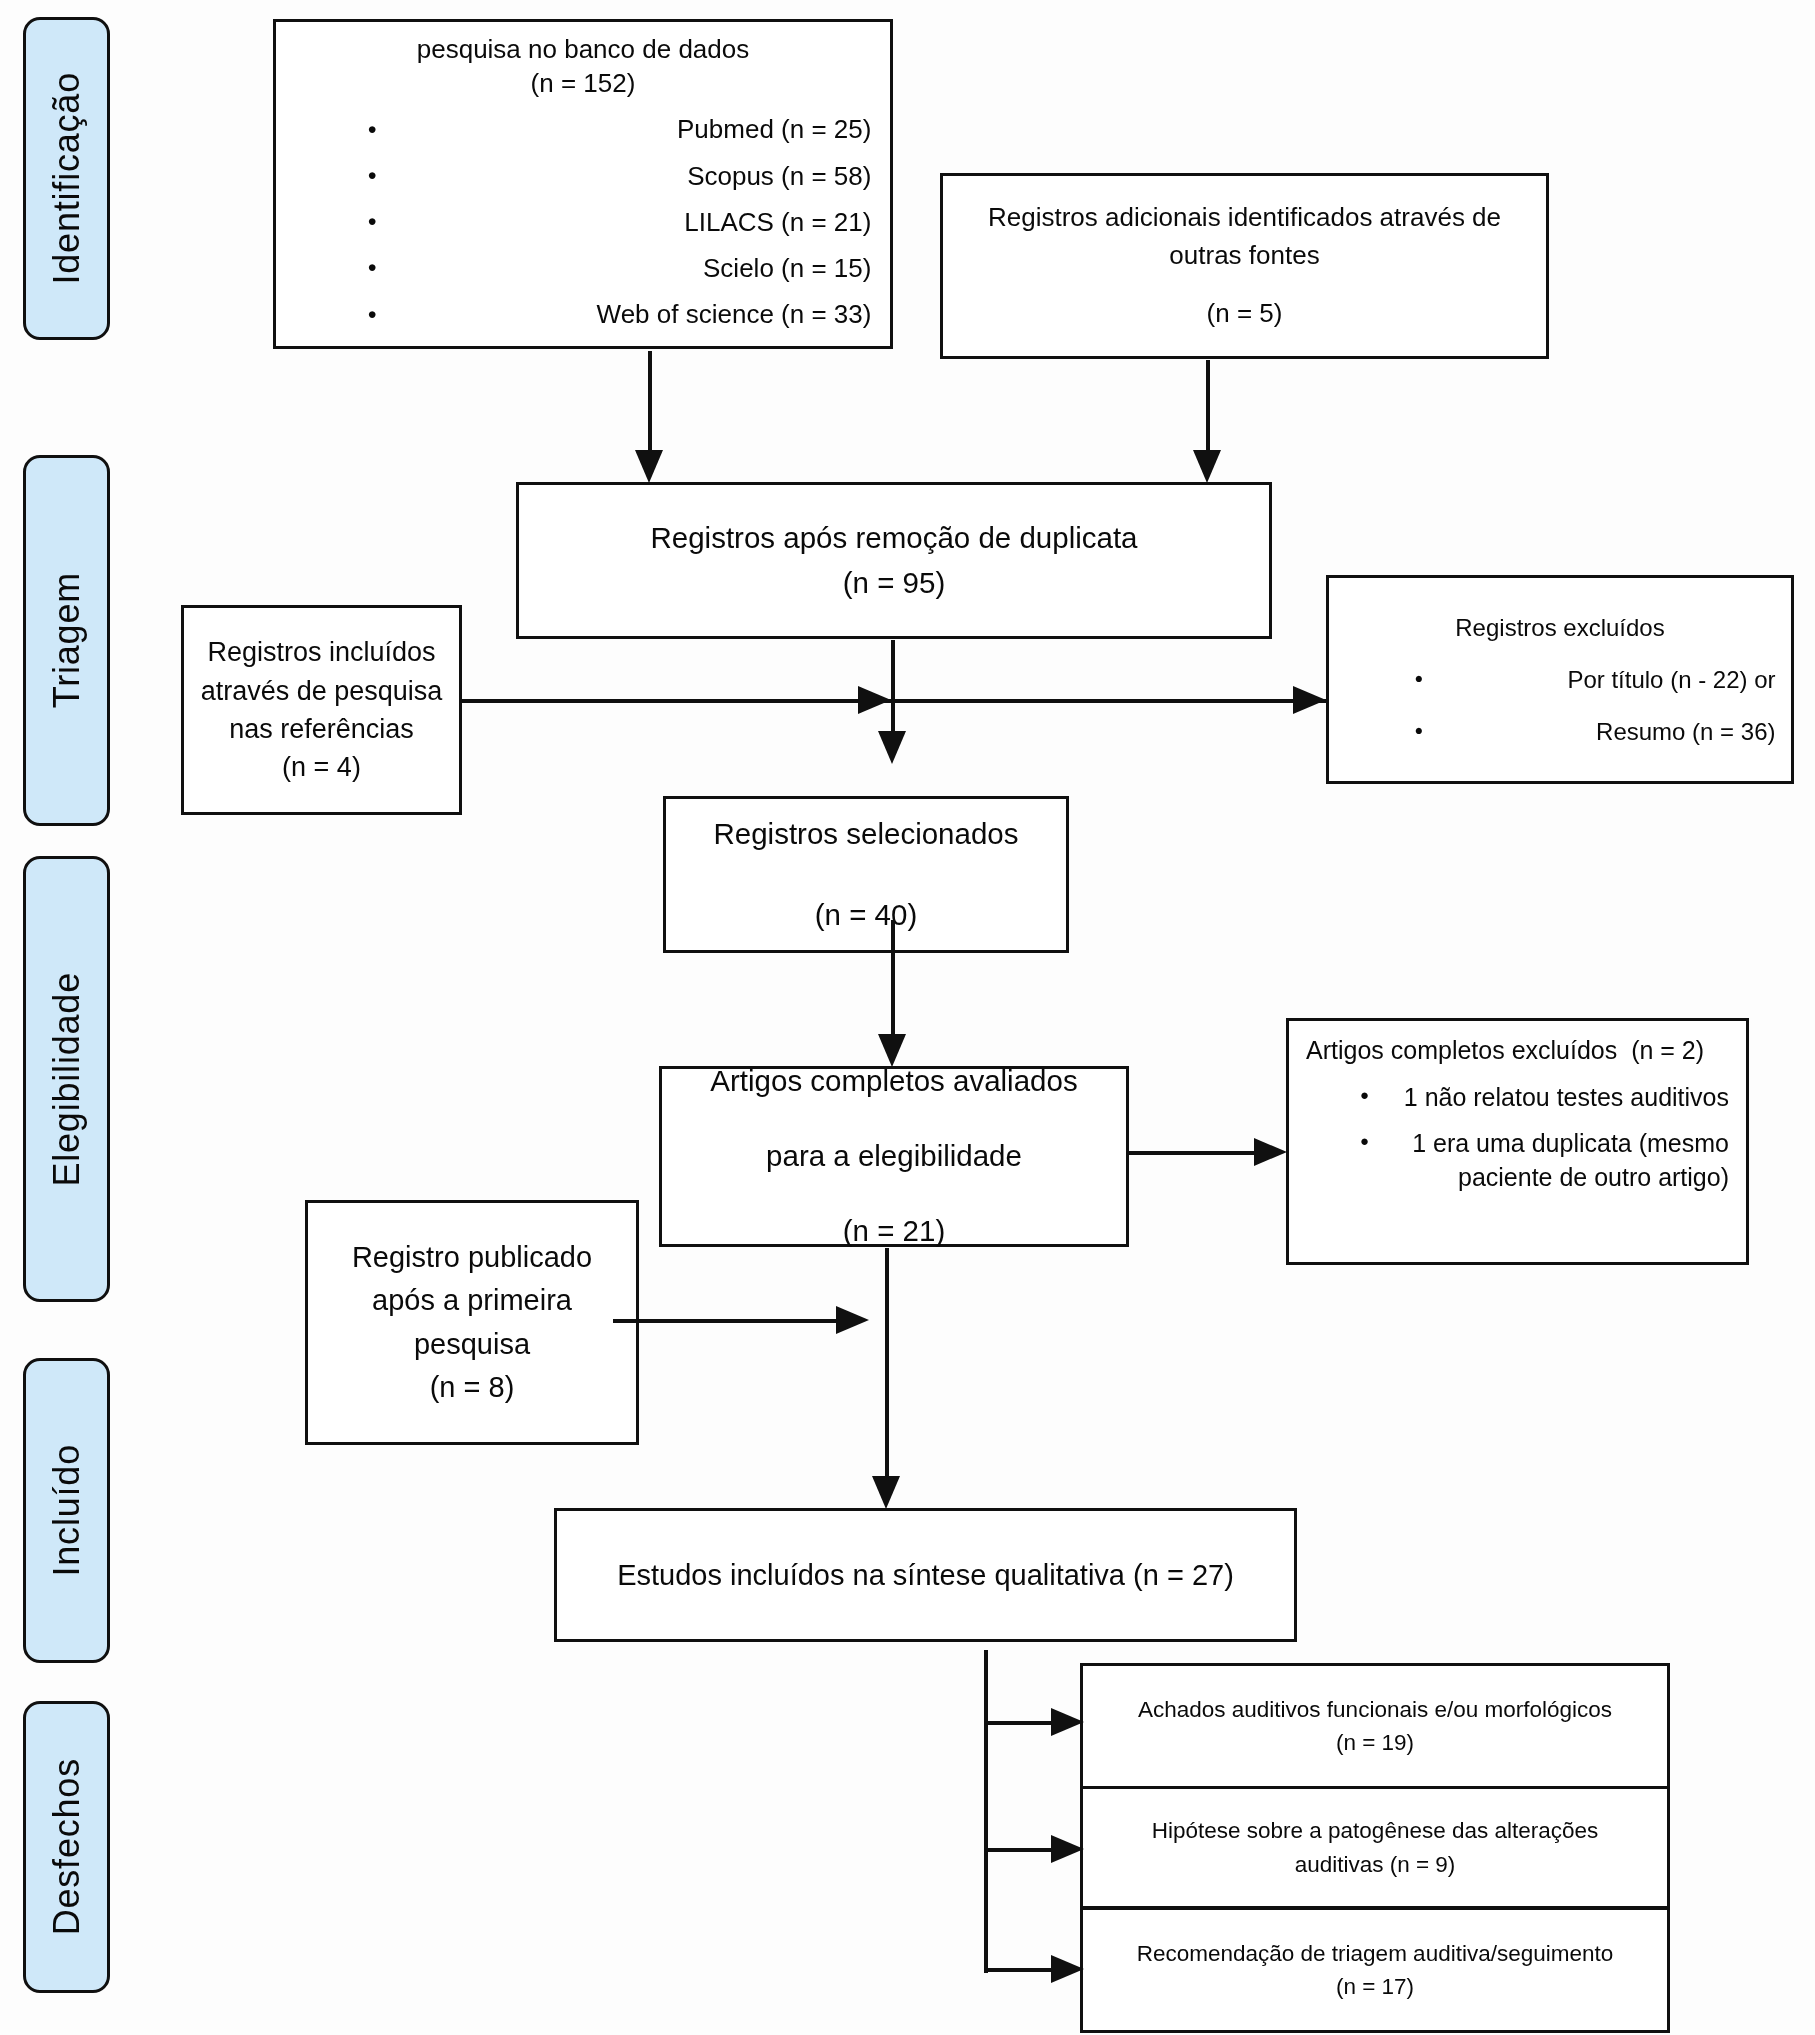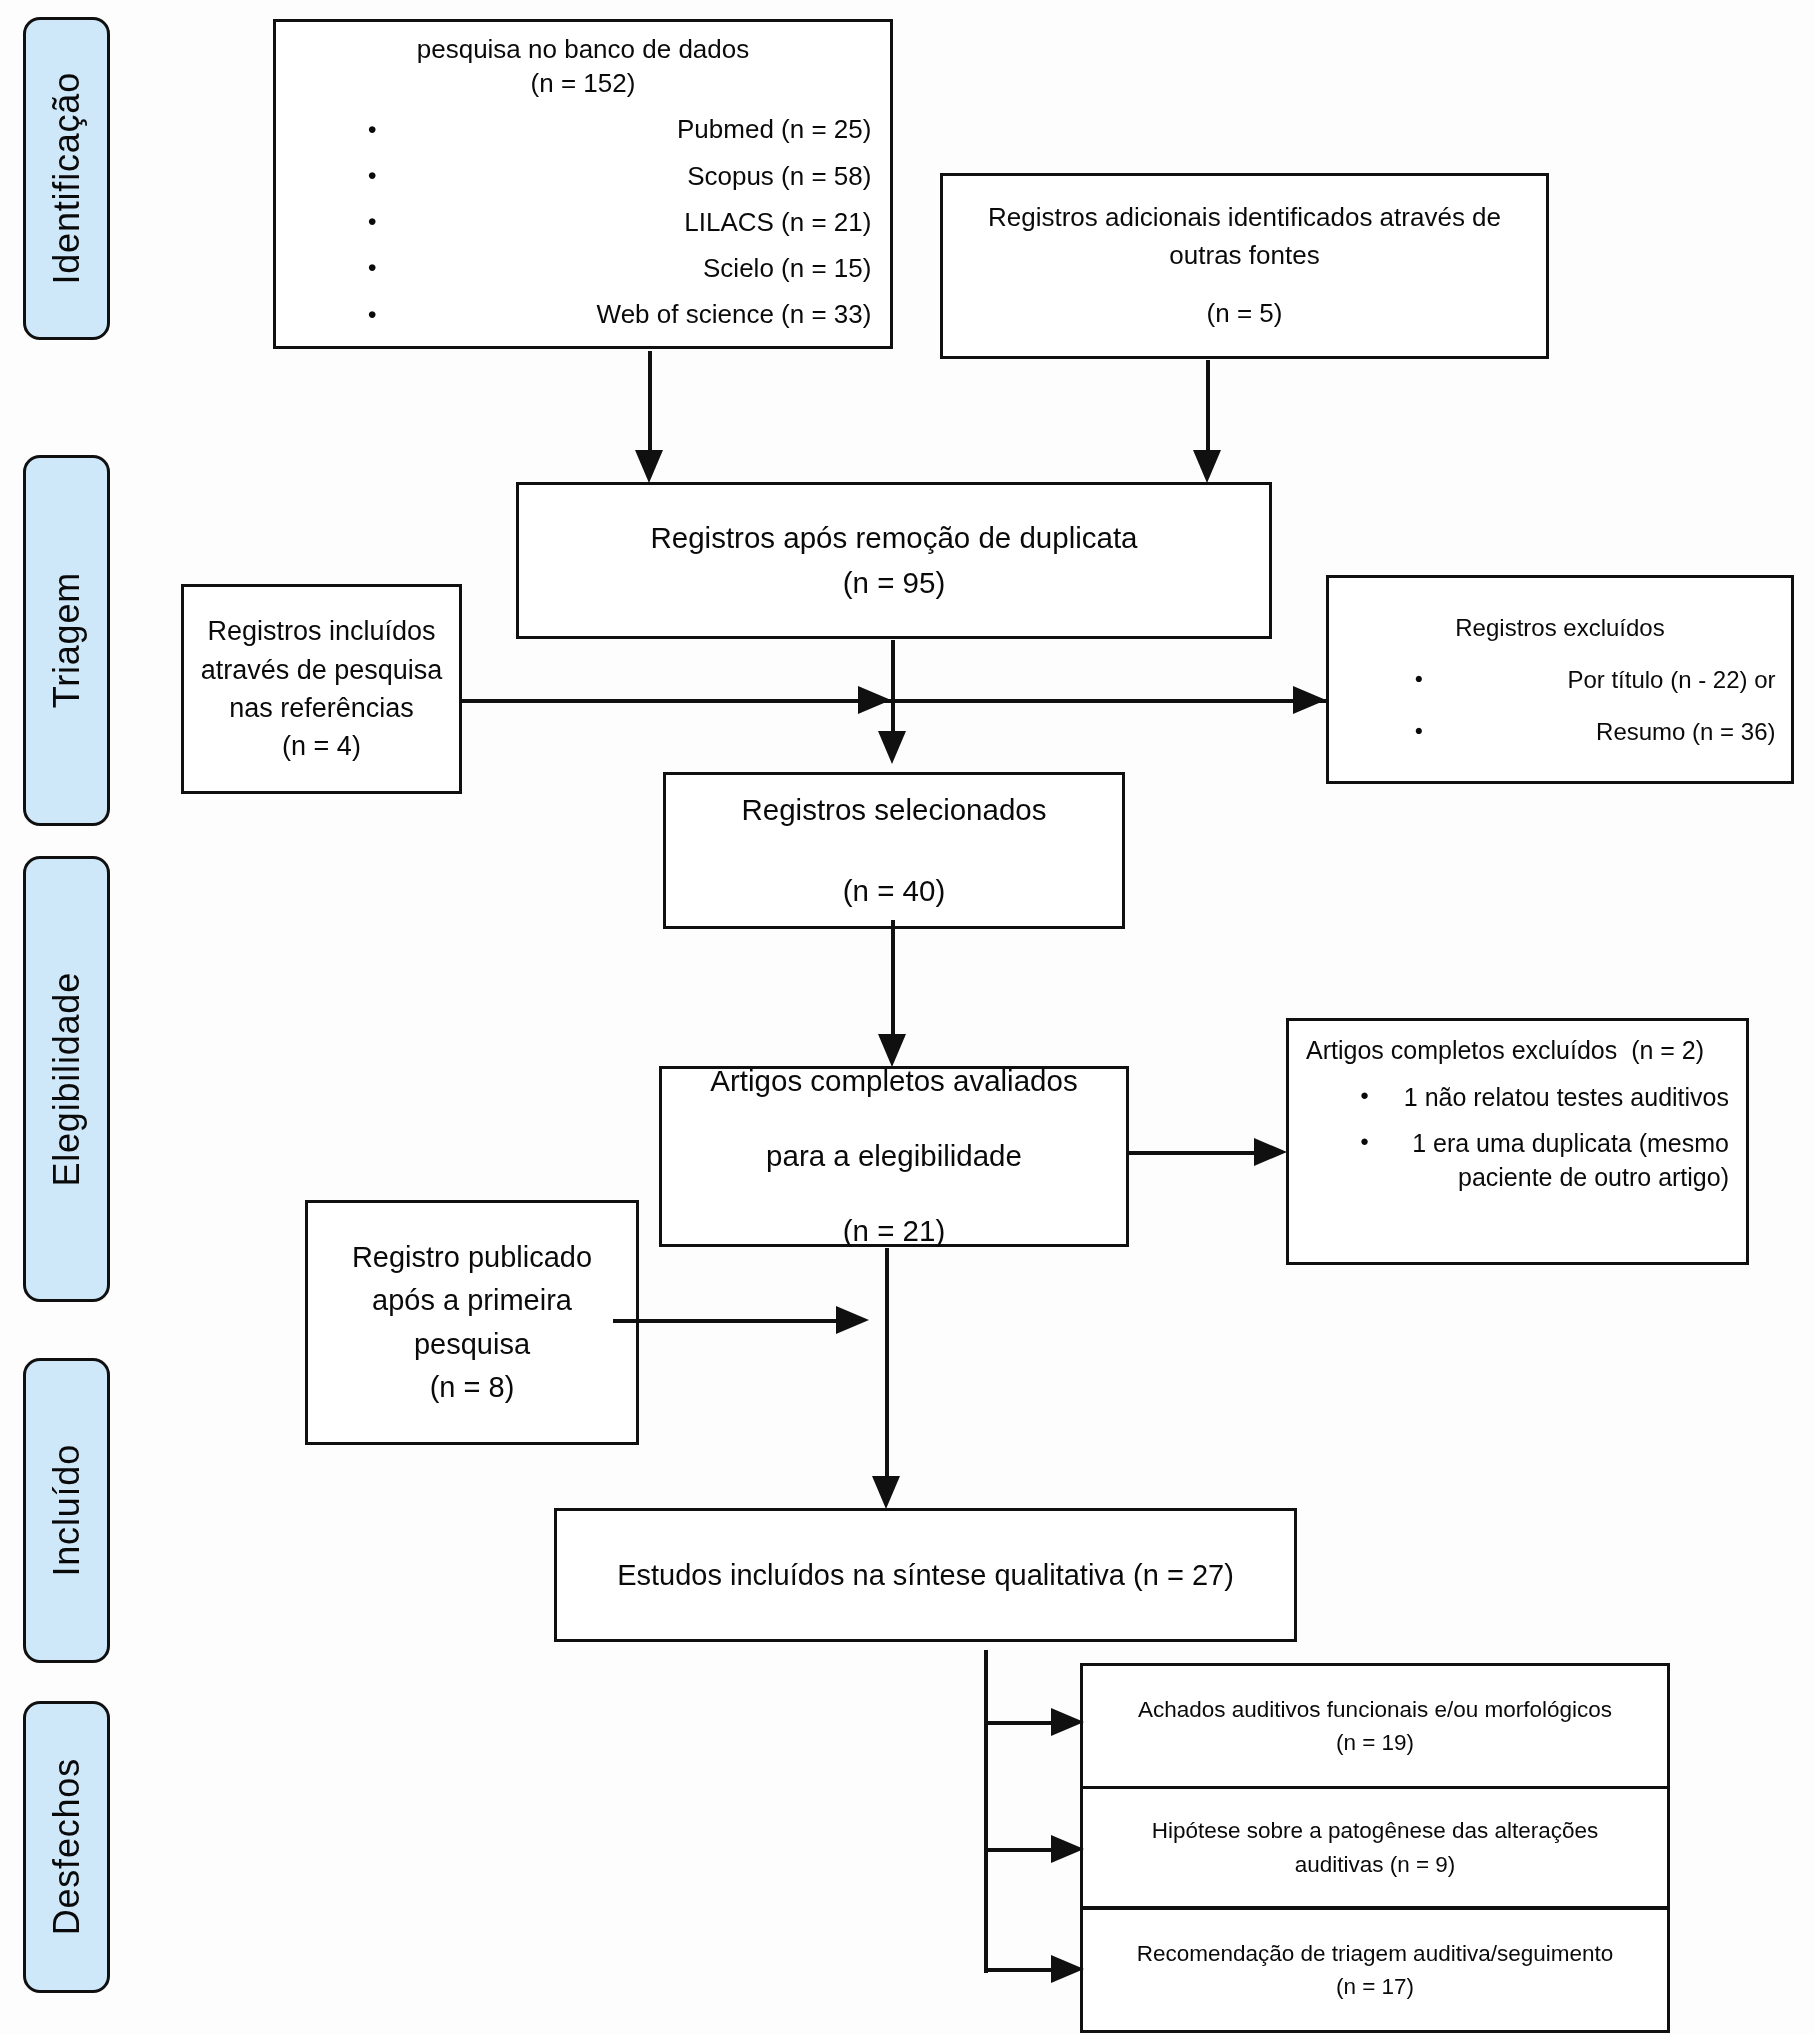--- a/index.html
+++ b/index.html
@@ -95,36 +95,36 @@
     <div>Registros adicionais identificados através de</div>
     <div>outras fontes</div>
     <div class="n-line">(n = 5)</div>
   </div>
 
   <div class="box b-dup" style="left:516px; top:482px; width:756px; height:157px;">
     <div>Registros após remoção de duplicata</div>
     <div>(n = 95)</div>
   </div>
 
-  <div class="box b-refs" style="left:181px; top:584px; width:281px; height:210px;">
+  <div class="box b-refs" style="left:181px; top:605px; width:281px; height:210px;">
     <div>Registros incluídos</div>
     <div>através de pesquisa</div>
     <div>nas referências</div>
     <div>(n = 4)</div>
   </div>
 
   <div class="box b-excl1" style="left:1326px; top:575px; width:468px; height:209px;">
     <div>Registros excluídos</div>
     <ul class="bullets">
       <li>Por título (n - 22) or</li>
       <li>Resumo (n = 36)</li>
     </ul>
   </div>
 
-  <div class="box b-sel" style="left:663px; top:772px; width:462px; height:157px;gap:36px;">
+  <div class="box b-sel" style="left:663px; top:796px; width:406px; height:157px;gap:36px;">
     <div>Registros selecionados</div>
     <div>(n = 40)</div>
   </div>
 
   <div class="box b-full" style="left:659px; top:1066px; width:470px; height:181px;gap:32px;">
     <div>Artigos completos avaliados</div>
     <div>para a elegibilidade</div>
     <div>(n = 21)</div>
   </div>
 

